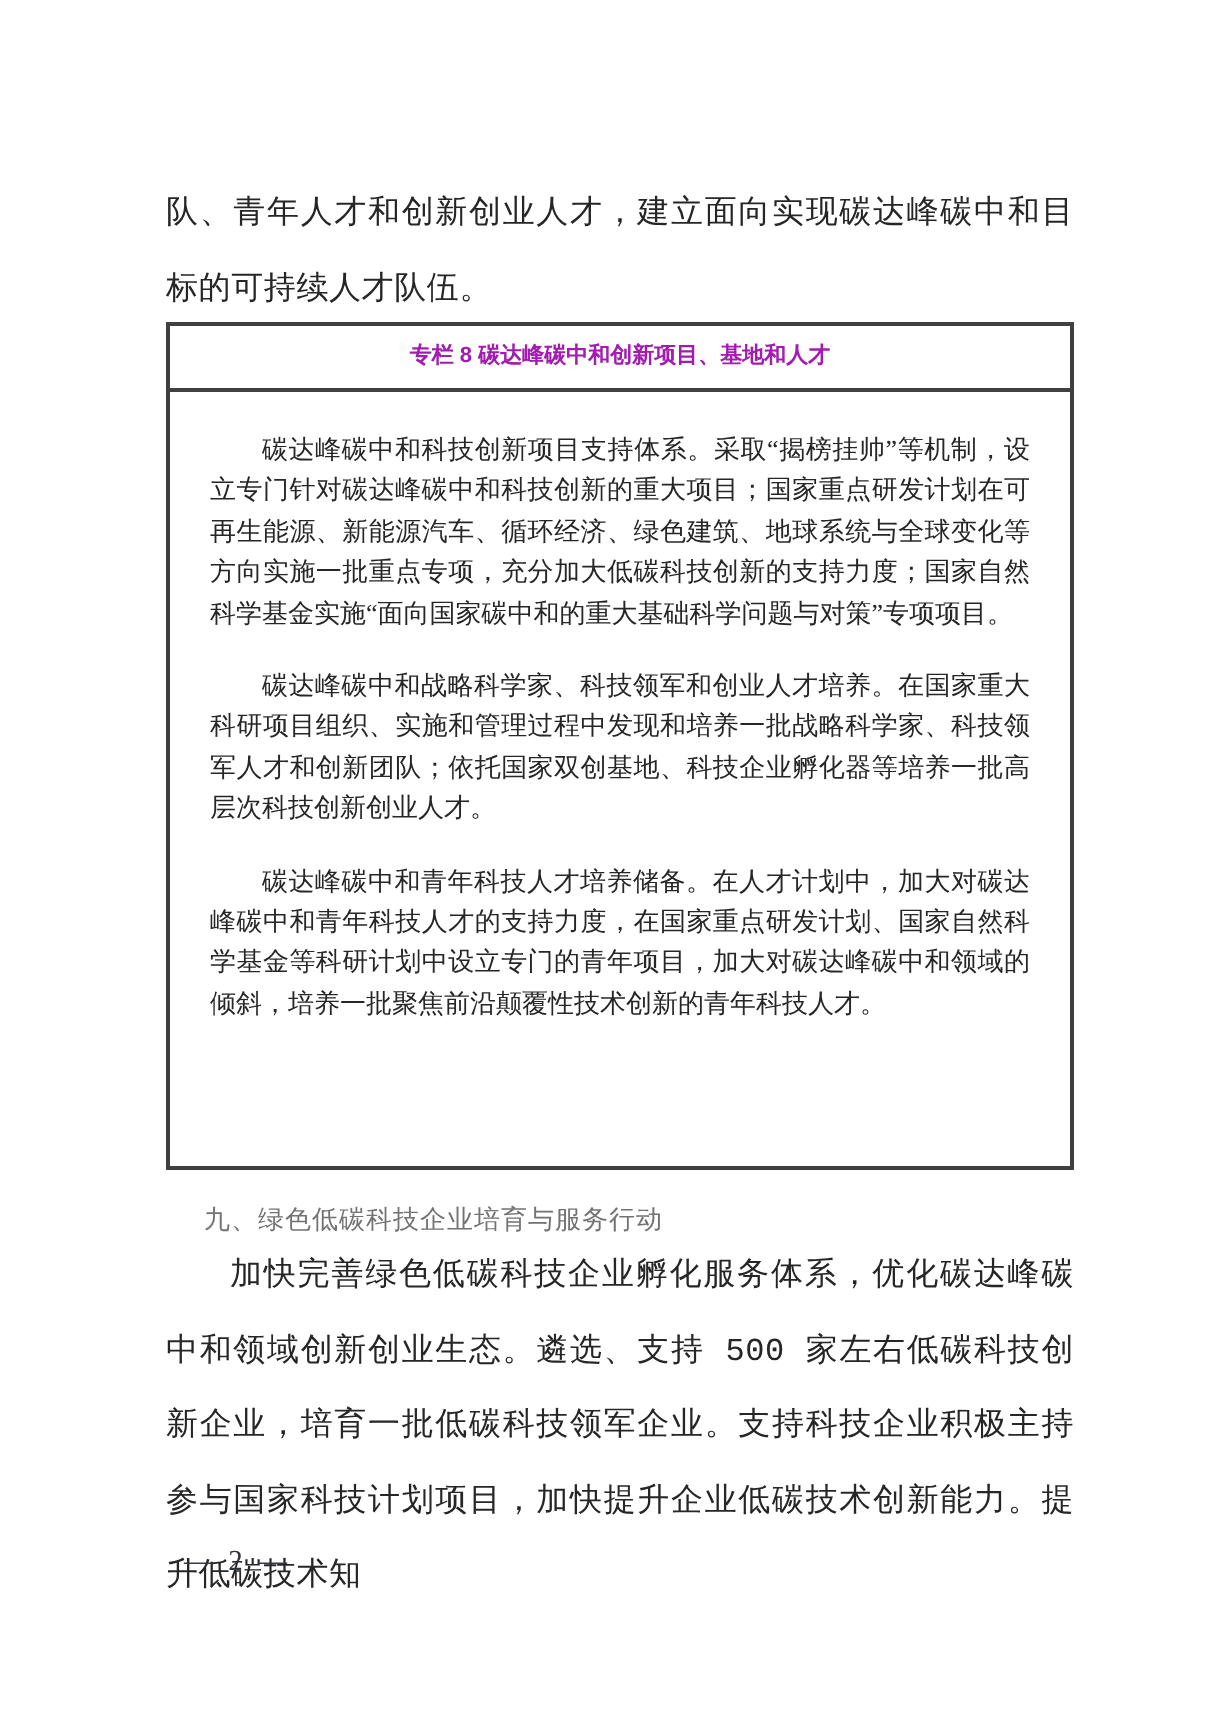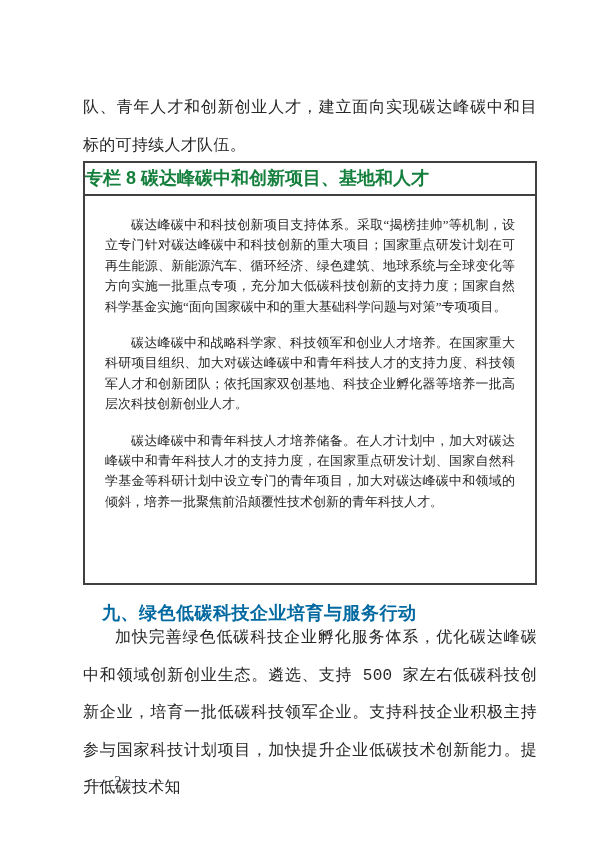--- a/index.html
+++ b/index.html
@@ -39,47 +39,47 @@
     height: 424px;
     border: 2px solid #404040;
     box-sizing: border-box;
     overflow: hidden;
     background: #ffffff;
   }
   .callout-title {
     height: 31px;
     line-height: 31px;
     border-bottom: 2px solid #404040;
-    text-align: left;
+    text-align: center;
     font-family: "Liberation Sans", "DejaVu Sans", sans-serif;
     font-weight: bold;
-    font-size: 18px;
-    color: #15803d;
+    font-size: 11px;
+    color: #a21caf;
   }
   .callout-body {
     padding: 3px 4px 0 4px;
     font-size: 13px;
     line-height: 20.4px;
   }
   .callout-body p {
     margin: 16px;
     text-indent: 2em;
     text-align: justify;
   }
   
   .section-heading {
     position: absolute;
     left: 102px;
     top: 601px;
     margin: 0;
     font-family: "Liberation Sans", "DejaVu Sans", sans-serif;
-    font-weight: bold;
-    font-size: 18px;
+    font-weight: normal;
+    font-size: 13px;
     letter-spacing: 0.5px;
-    color: #0369a1;
+    color: #737373;
   }
   
   .section-para {
     top: 620px;
     font-size: 16px;
     line-height: 37.5px;
     text-align: justify;
     text-indent: 2em;
     letter-spacing: 0.3px;
     margin: 0;
@@ -99,21 +99,21 @@
 <body>
 
 <div class="page">
 
   <p class="content-col intro-para" style="position: absolute;">队、青年人才和创新创业人才，建立面向实现碳达峰碳中和目标的可持续人才队伍。</p>
 
   <div class="callout-box">
     <div class="callout-title">专栏 8 碳达峰碳中和创新项目、基地和人才</div>
     <div class="callout-body">
       <p>碳达峰碳中和科技创新项目支持体系。采取“揭榜挂帅”等机制，设立专门针对碳达峰碳中和科技创新的重大项目；国家重点研发计划在可再生能源、新能源汽车、循环经济、绿色建筑、地球系统与全球变化等方向实施一批重点专项，充分加大低碳科技创新的支持力度；国家自然科学基金实施“面向国家碳中和的重大基础科学问题与对策”专项项目。</p>
-      <p>碳达峰碳中和战略科学家、科技领军和创业人才培养。在国家重大科研项目组织、加大对碳达峰碳中和青年科技人才的支持力度、科技领军人才和创新团队；依托国家双创基地、科技企业孵化器等培养一批高层次科技创新创业人才。</p>
+      <p>碳达峰碳中和战略科学家、科技领军和创业人才培养。在国家重大科研项目组织、实施和管理过程中发现和培养一批战略科学家、科技领军人才和创新团队；依托国家双创基地、科技企业孵化器等培养一批高层次科技创新创业人才。</p>
       <p>碳达峰碳中和青年科技人才培养储备。在人才计划中，加大对碳达峰碳中和青年科技人才的支持力度，在国家重点研发计划、国家自然科学基金等科研计划中设立专门的青年项目，加大对碳达峰碳中和领域的倾斜，培养一批聚焦前沿颠覆性技术创新的青年科技人才。</p>
     </div>
   </div>
 
   <h2 class="section-heading">九、绿色低碳科技企业培育与服务行动</h2>
 
   <p class="content-col section-para" style="position: absolute;">加快完善绿色低碳科技企业孵化服务体系，优化碳达峰碳中和领域创新创业生态。遴选、支持 500 家左右低碳科技创新企业，培育一批低碳科技领军企业。支持科技企业积极主持参与国家科技计划项目，加快提升企业低碳技术创新能力。提升低碳技术知</p>
 
   <div class="page-number">— 2 —</div>
 

